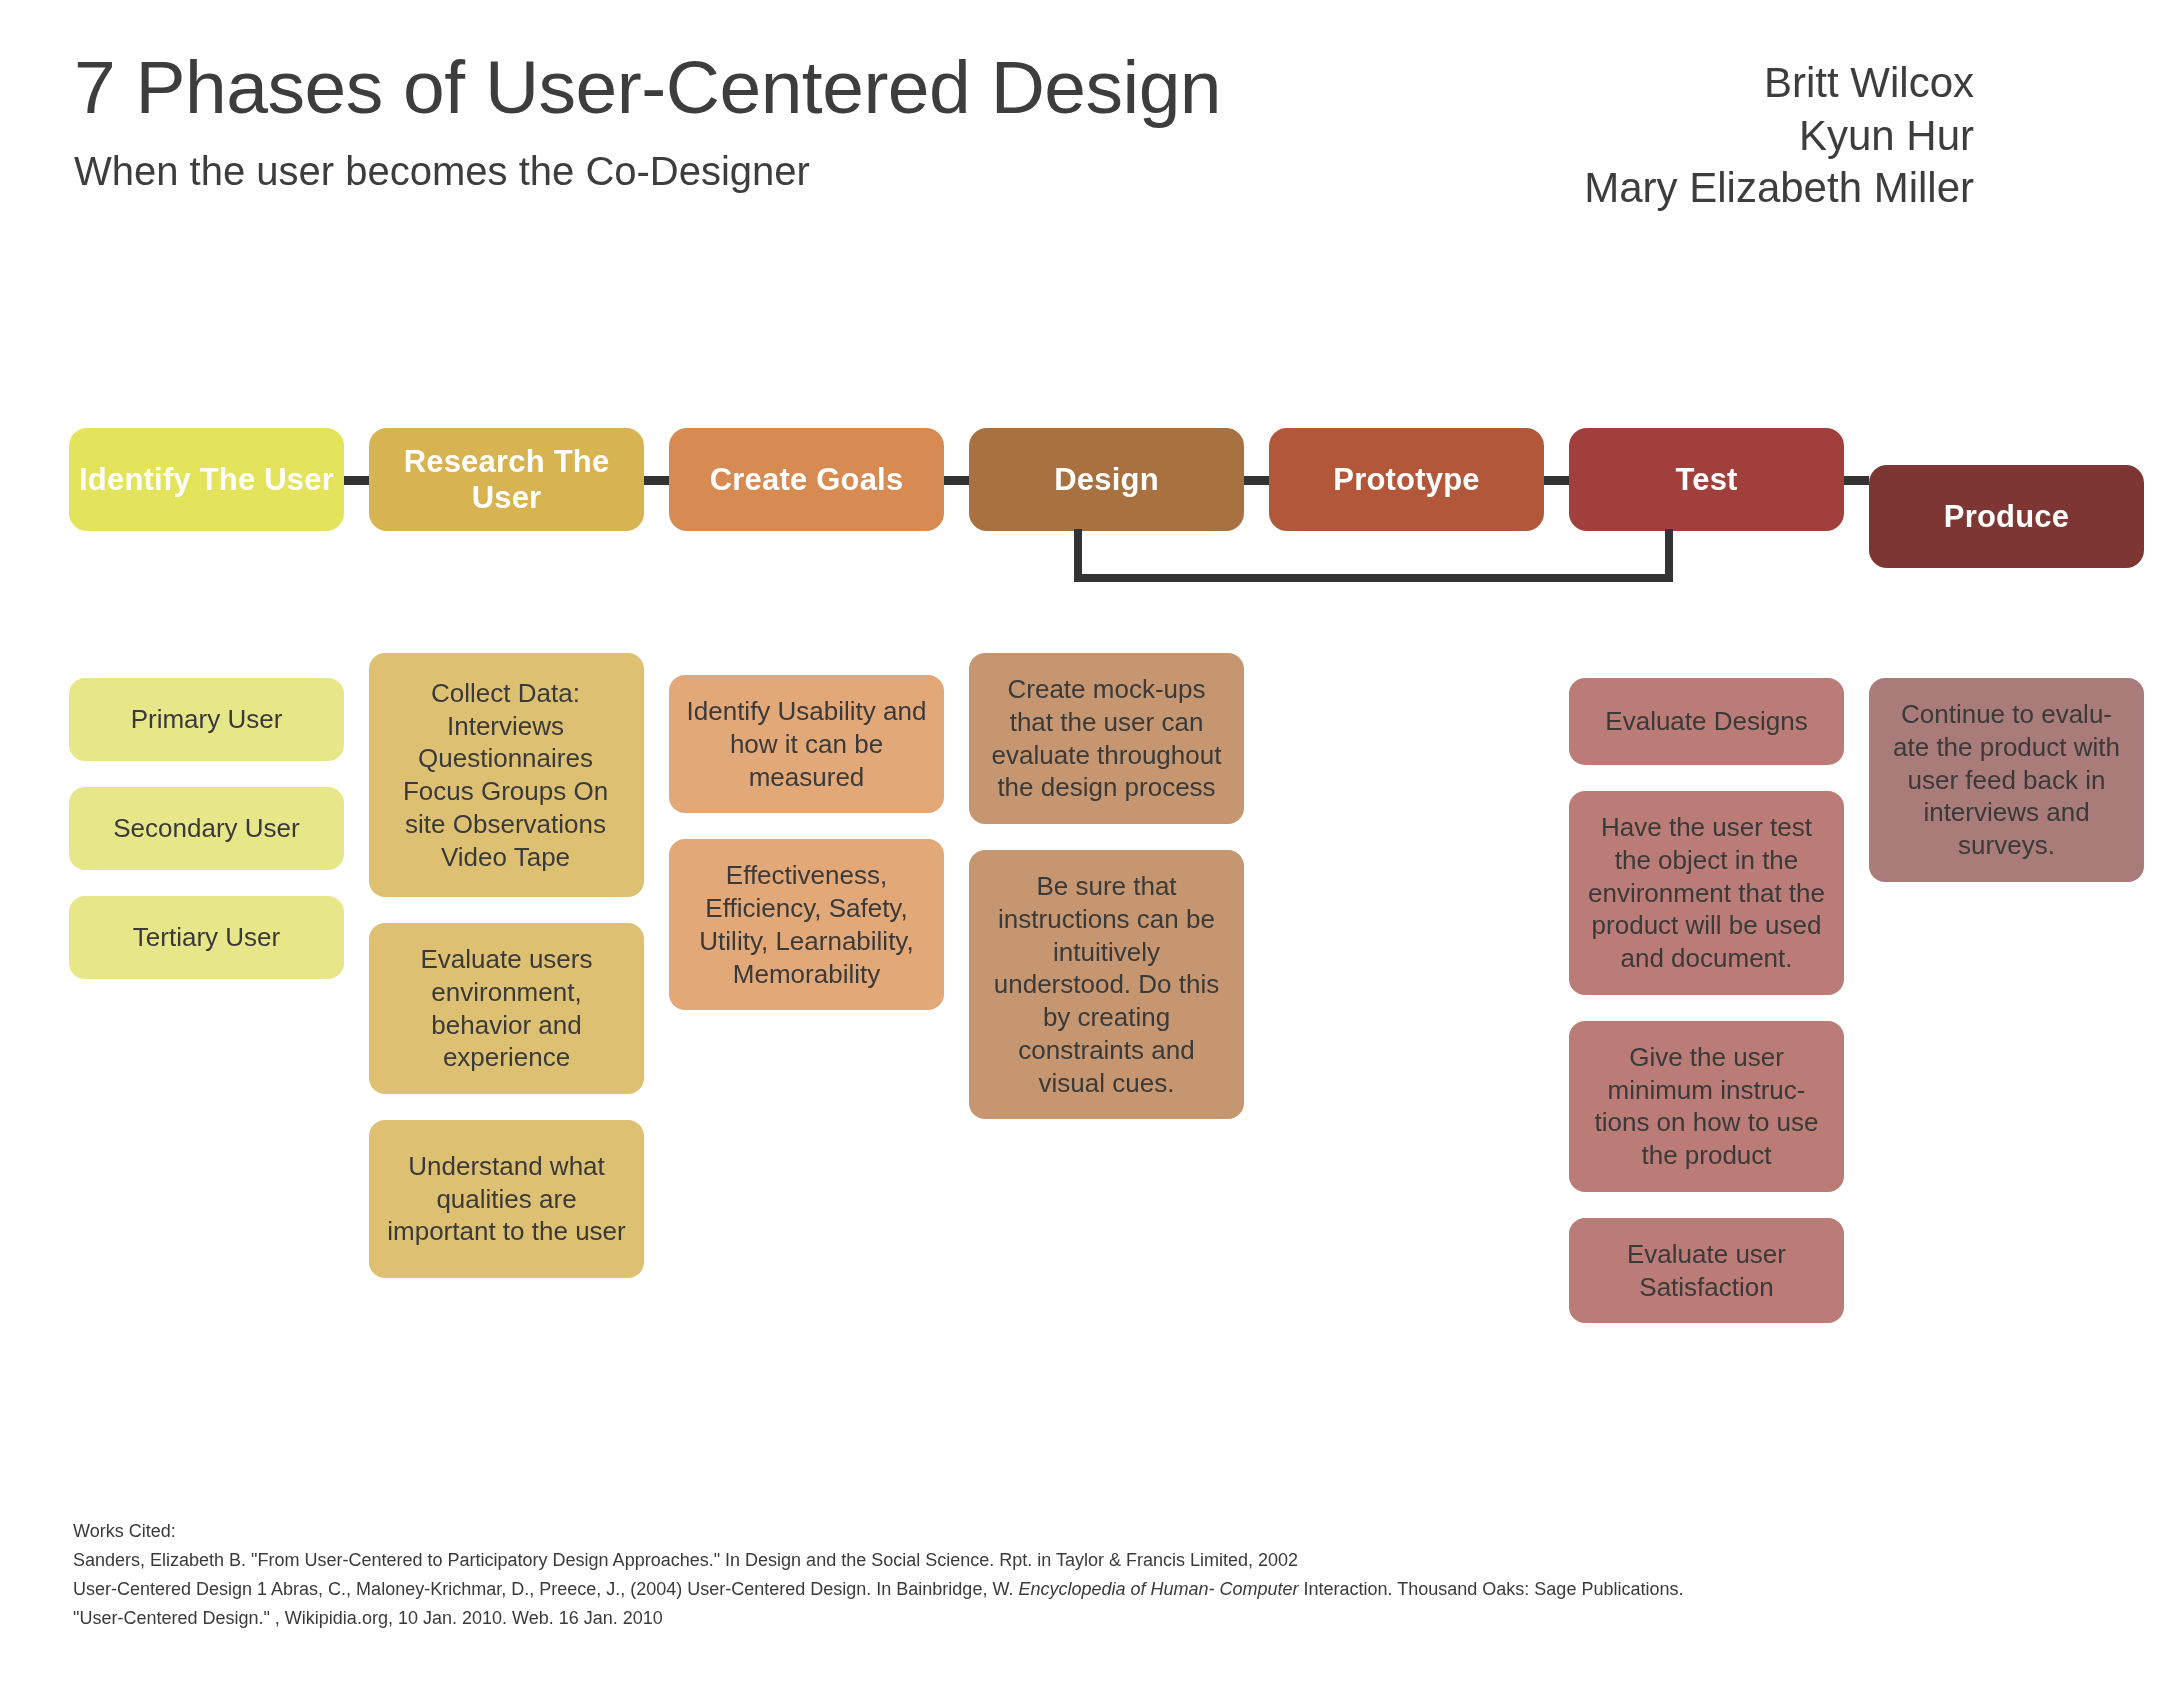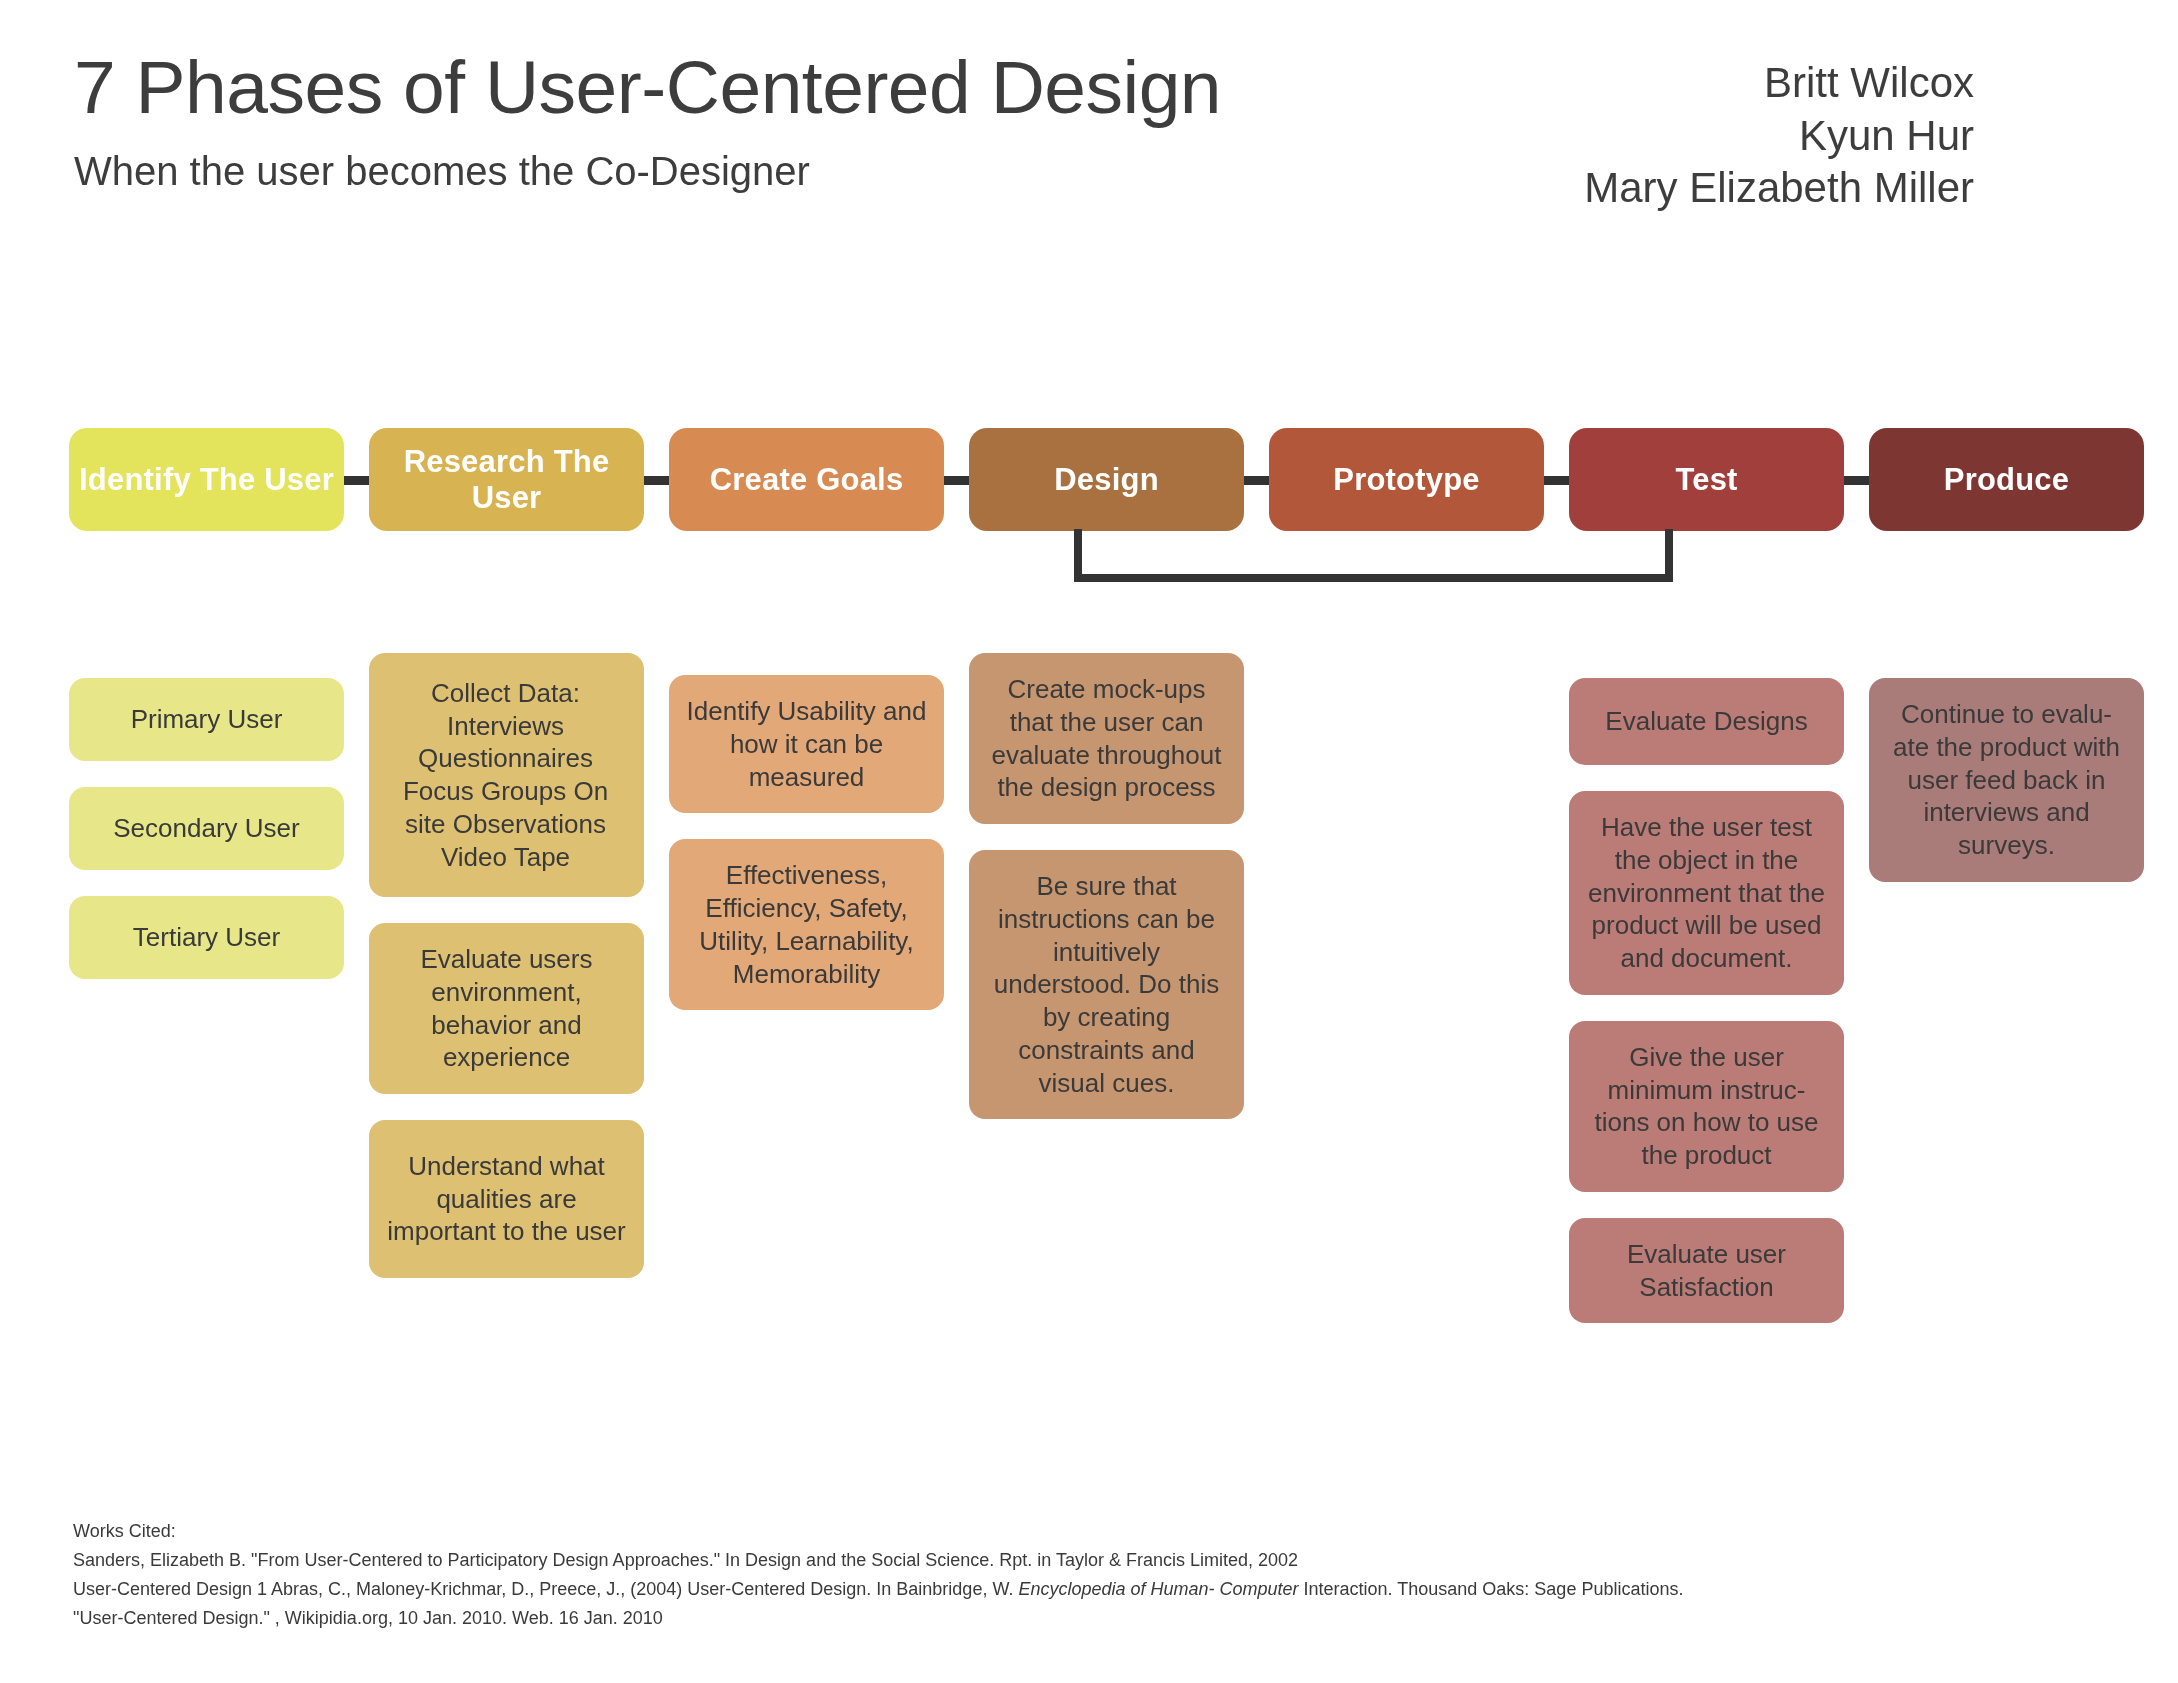--- a/index.html
+++ b/index.html
@@ -193,21 +193,21 @@
     </div>
     <div class="phase-connector" style="left: 1175px; width: 25px; background: rgb(51, 51, 51);"></div>
     <div class="phase-header" style="left: 1200px; width: 275px; background: rgb(178, 87, 58);">
       <span>Prototype</span>
     </div>
     <div class="phase-connector" style="left: 1475px; width: 25px; background: rgb(51, 51, 51);"></div>
     <div class="phase-header" style="left: 1500px; width: 275px; background: rgb(160, 63, 59);">
       <span>Test</span>
     </div>
     <div class="phase-connector" style="left: 1775px; width: 25px; background: rgb(51, 51, 51);"></div>
-    <div class="phase-header" style="left: 1800px; width: 275px; background: rgb(125, 54, 50);">
+    <div class="phase-header" style="left: 1800px; width: 275px; background: rgb(125, 54, 50); margin-top: 37px;">
       <span>Produce</span>
     </div>
   </div>
 
 <div id="feedback-loop">
   <div class="fb-left"></div>
   <div class="fb-bottom"></div>
   <div class="fb-right"></div>
 </div>
 

